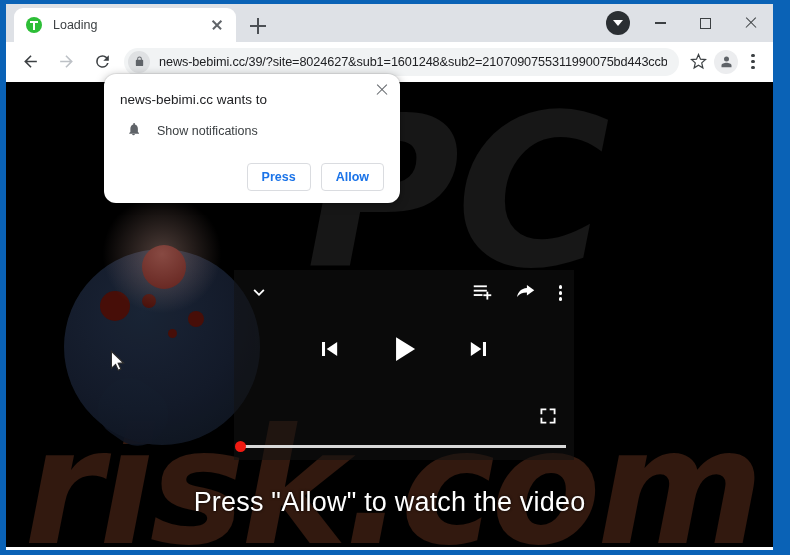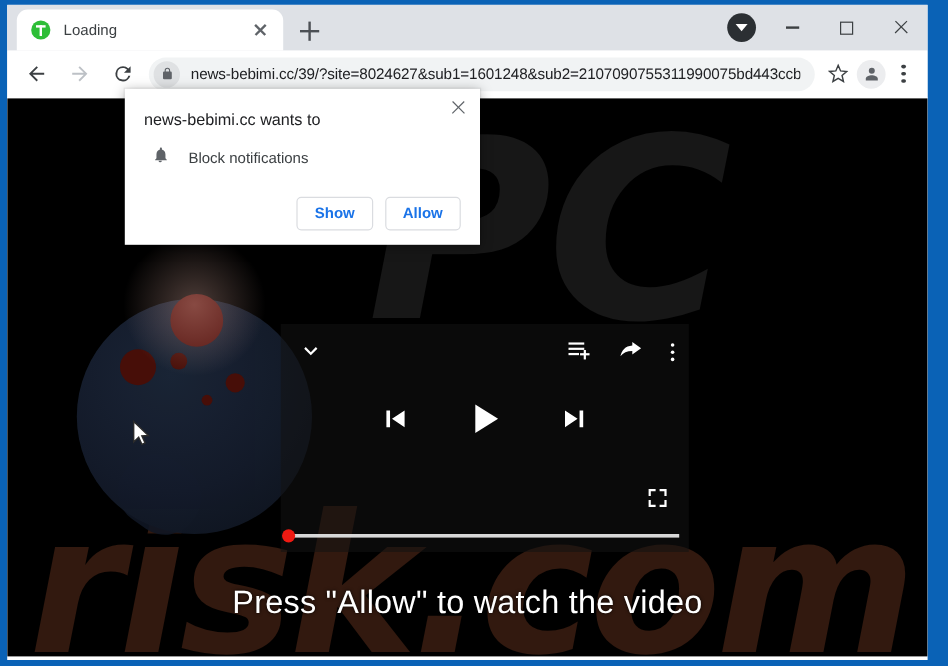--- a/index.html
+++ b/index.html
@@ -300,21 +300,21 @@
     text-shadow: 0 0 3px rgba(0,0,0,.9);
   }
 
   
   .bubble {
     position: absolute;
     left: 98px; top: 70px;
     width: 296px;
     background: #ffffff;
     box-shadow: 0 2px 10px rgba(0,0,0,.35), 0 0 0 1px rgba(0,0,0,.06);
-    border-radius: 0;
+    border-radius: 12px;
     padding: 18px 16px 12px 16px;
     z-index: 40;
   }
   .bubble-close {
     position: absolute;
     right: 10px; top: 8px;
     width: 16px; height: 16px;
   }
   .bubble-close::before, .bubble-close::after {
     content: ""; position: absolute; left: 1px; top: 7.2px;
@@ -519,23 +519,23 @@
       <span class="bubble-close"></span>
 
       <div class="bubble-title">news-bebimi.cc wants to</div>
 
       <div class="bubble-row">
         <span>
           <svg width="15" height="16" viewBox="0 0 24 24" aria-hidden="true">
             <path d="M12 22a2.2 2.2 0 0 0 2.2-2.1H9.8A2.2 2.2 0 0 0 12 22zm7-5.3v-5.2c0-3.2-1.8-5.9-4.7-6.6v-.7a1.4 1.4 0 1 0-2.7 0v.7C8.7 5.6 7 8.3 7 11.5v5.2l-1.8 1.8v.9h15.6v-.9z" fill="#5f6368"></path>
           </svg>
         </span>
-        <span class="lbl">Block notifications</span>
+        <span class="lbl">Show notifications</span>
       </div>
 
       <div class="bubble-btns">
-        <button class="btn">Show</button>
+        <button class="btn">Press</button>
         <button class="btn">Allow</button>
       </div>
     </div>
 
   </div>
 </div>
 
 </body></html>

